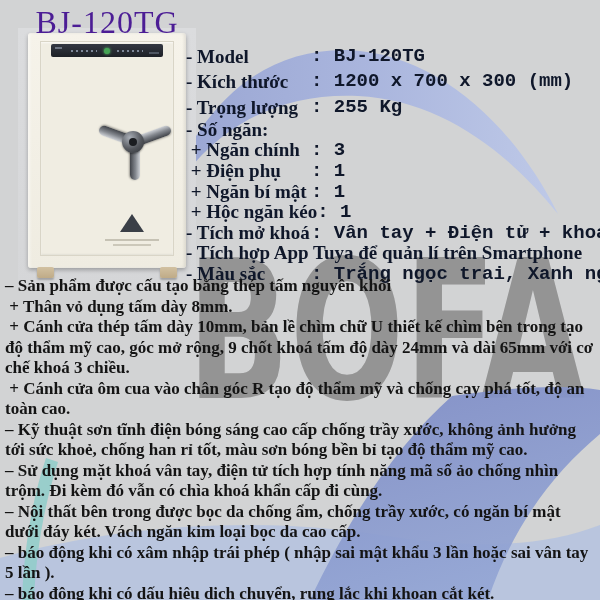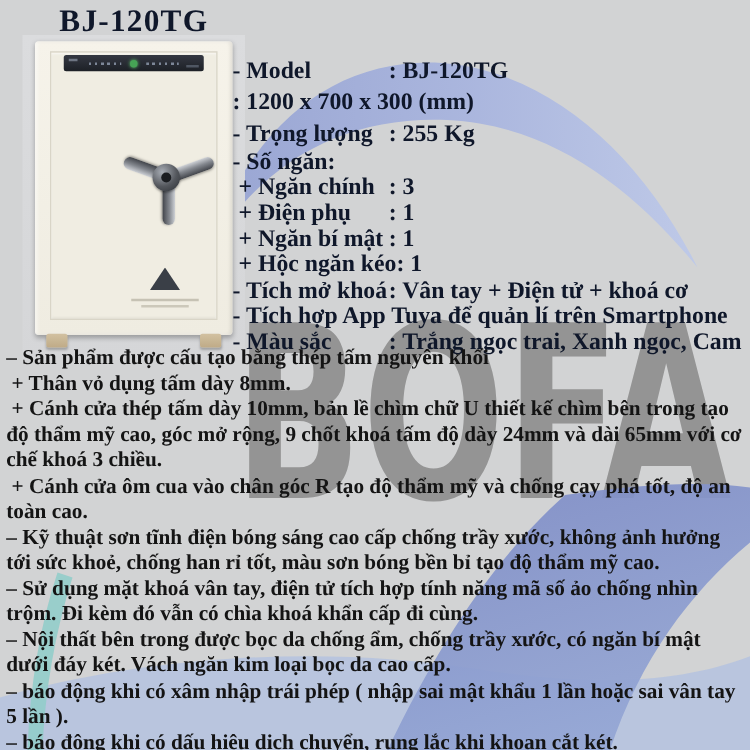--- a/index.html
+++ b/index.html
@@ -42,27 +42,27 @@
   .hub-core{position:absolute;left:-4px;top:-4px;width:8px;height:8px;border-radius:50%;background:#1b1d21;}
   .emblem{position:absolute;left:79px;top:172px;width:24px;height:18px;background:#3a3f47;
     clip-path:polygon(50% 0, 100% 100%, 0 100%);}
   .caption-line1{position:absolute;left:64px;top:197px;width:54px;height:2px;background:#c6c2b4;}
   .caption-line2{position:absolute;left:72px;top:202px;width:38px;height:2px;background:#ccc8ba;}
   .foot{position:absolute;bottom:-10px;width:17px;height:11px;background:linear-gradient(180deg,#d2c1a1,#bfab87);
     border-radius:2px;box-shadow:0 2px 2px rgba(0,0,0,.25);}
   .foot.fl{left:9px;} .foot.fr{right:9px;}
   
   .title{position:absolute;left:28px;top:4px;width:158px;z-index:3;text-align:center;
-    font-size:25px;font-weight:bold;letter-spacing:1px;color:#0f172a;}
+    font-size:32px;font-weight:normal;letter-spacing:1px;color:#4c1d95;}
   
   .specs{position:absolute;left:186px;top:44px;z-index:3;color:#0f172a;}
   .spec-row{display:flex;font-size:19px;font-weight:bold;line-height:20.6px;white-space:nowrap;}
   .spec-row.lg{line-height:25.3px;}
   .spec-label{min-width:125px;white-space:pre;}
-  .spec-value{white-space:pre;}
+  .spec-value{white-space:pre;font-family:Liberation Mono, monospace;}
   
   .desc{position:absolute;left:5px;top:276px;width:593px;z-index:3;color:#141414;
     font-size:17px;font-weight:bold;line-height:20.5px;}
   .desc p{margin:0;white-space:pre-wrap;}
 </style>
 </head>
 <body>
 
 <svg id="watermark" viewBox="0 0 600 600" xmlns="http://www.w3.org/2000/svg">
   <defs>
@@ -109,20 +109,21 @@
 </div>
 
 <div class="title">BJ-120TG</div>
 
 <div class="specs">
   <div class="spec-row lg">
     <span class="spec-label">- Model</span>
       <span class="spec-value">: BJ-120TG</span>
   </div>
   <div class="spec-row lg">
+    <span class="spec-label">- Kích thước</span>
       <span class="spec-value">: 1200 x 700 x 300 (mm)</span>
   </div>
   <div class="spec-row lg">
     <span class="spec-label">- Trọng lượng</span>
       <span class="spec-value">: 255 Kg</span>
   </div>
   <div class="spec-row">
     <span class="spec-label">- Số ngăn:</span>
       <span class="spec-value"></span>
   </div>
@@ -157,15 +158,15 @@
 </div>
 
 <div class="desc">
   <p>– Sản phẩm được cấu tạo bằng thép tấm nguyên khối</p>
   <p> + Thân vỏ dụng tấm dày 8mm.</p>
   <p> + Cánh cửa thép tấm dày 10mm, bản lề chìm chữ U thiết kế chìm bên trong tạo độ thẩm mỹ cao, góc mở rộng, 9 chốt khoá tấm độ dày 24mm và dài 65mm với cơ chế khoá 3 chiều.</p>
   <p> + Cánh cửa ôm cua vào chân góc R tạo độ thẩm mỹ và chống cạy phá tốt, độ an toàn cao.</p>
   <p>– Kỹ thuật sơn tĩnh điện bóng sáng cao cấp chống trầy xước, không ảnh hưởng tới sức khoẻ, chống han rỉ tốt, màu sơn bóng bền bỉ tạo độ thẩm mỹ cao.</p>
   <p>– Sử dụng mặt khoá vân tay, điện tử tích hợp tính năng mã số ảo chống nhìn trộm. Đi kèm đó vẫn có chìa khoá khẩn cấp đi cùng.</p>
   <p>– Nội thất bên trong được bọc da chống ẩm, chống trầy xước, có ngăn bí mật dưới đáy két. Vách ngăn kim loại bọc da cao cấp.</p>
-  <p>– báo động khi có xâm nhập trái phép ( nhập sai mật khẩu 1 lần hoặc sai vân tay 5 lần ).</p>
+  <p>– báo động khi có xâm nhập trái phép ( nhập sai mật khẩu 3 lần hoặc sai vân tay 5 lần ).</p>
   <p>– báo động khi có dấu hiệu dịch chuyển, rung lắc khi khoan cắt két.</p>
 </div>
 
 </body></html>

